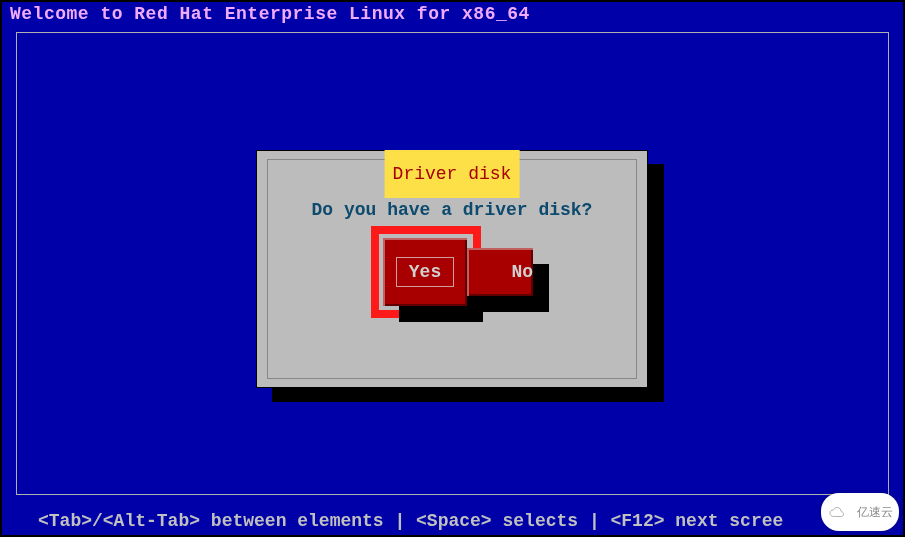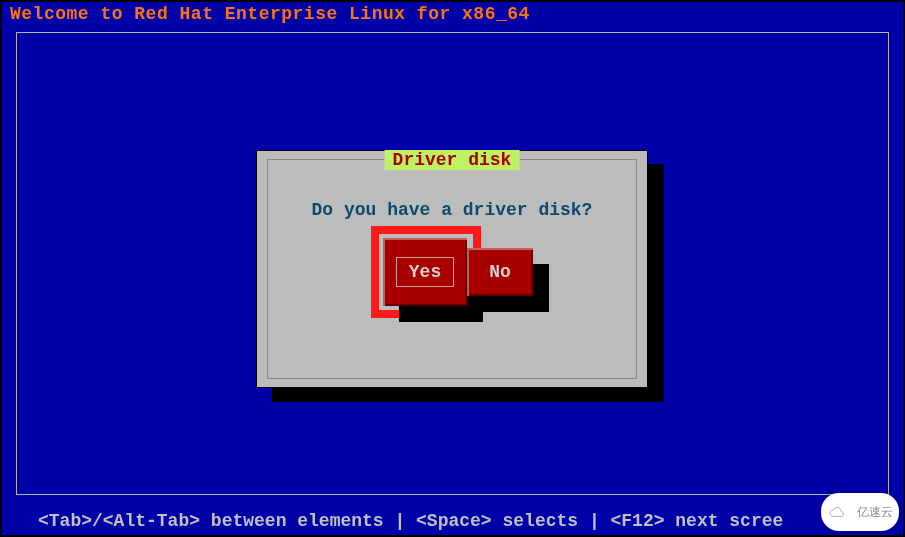--- a/index.html
+++ b/index.html
@@ -17,21 +17,21 @@
       overflow: hidden;
     }
     .screen {
       width: 100%;
       height: 100%;
       background: #0000a8;
       position: relative;
       border: 2px solid #000;
     }
     .title-bar {
-      color: #f97316;
+      color: #f0abfc;
       padding: 2px 8px;
       font-weight: bold;
       letter-spacing: 0.5px;
       background: #0000a8;
     }
     .inner-border {
       position: absolute;
       top: 30px;
       left: 14px;
       right: 14px;
@@ -61,24 +61,24 @@
       left: 10px;
       right: 10px;
       bottom: 8px;
       border: 1px solid #888;
     }
     .dialog-title-wrap {
       position: absolute;
       top: -10px;
       left: 50%;
       transform: translateX(-50%);
-      background: #bef264;
-      padding: 0 8px;
+      background: #fde047;
+      padding: 14px 8px;
       color: #a80000;
-      font-weight: bold;
+      font-weight: normal;
     }
     .prompt {
       position: absolute;
       top: 40px;
       left: 0;
       right: 0;
       text-align: center;
       color: #0c4a6e;
       font-weight: bold;
     }
@@ -136,21 +136,21 @@
     }
     .btn-no-shadow {
       width: 66px;
       height: 48px;
     }
     .btn-no {
       width: 66px;
       height: 48px;
       display: flex;
       align-items: center;
-      justify-content: center;
+      justify-content: flex-end;
     }
     .btn-no-wrap {
       margin-top: 10px;
     }
     .status-bar {
       position: absolute;
       bottom: 4px;
       left: 0;
       right: 0;
       color: #c0c0c0;

